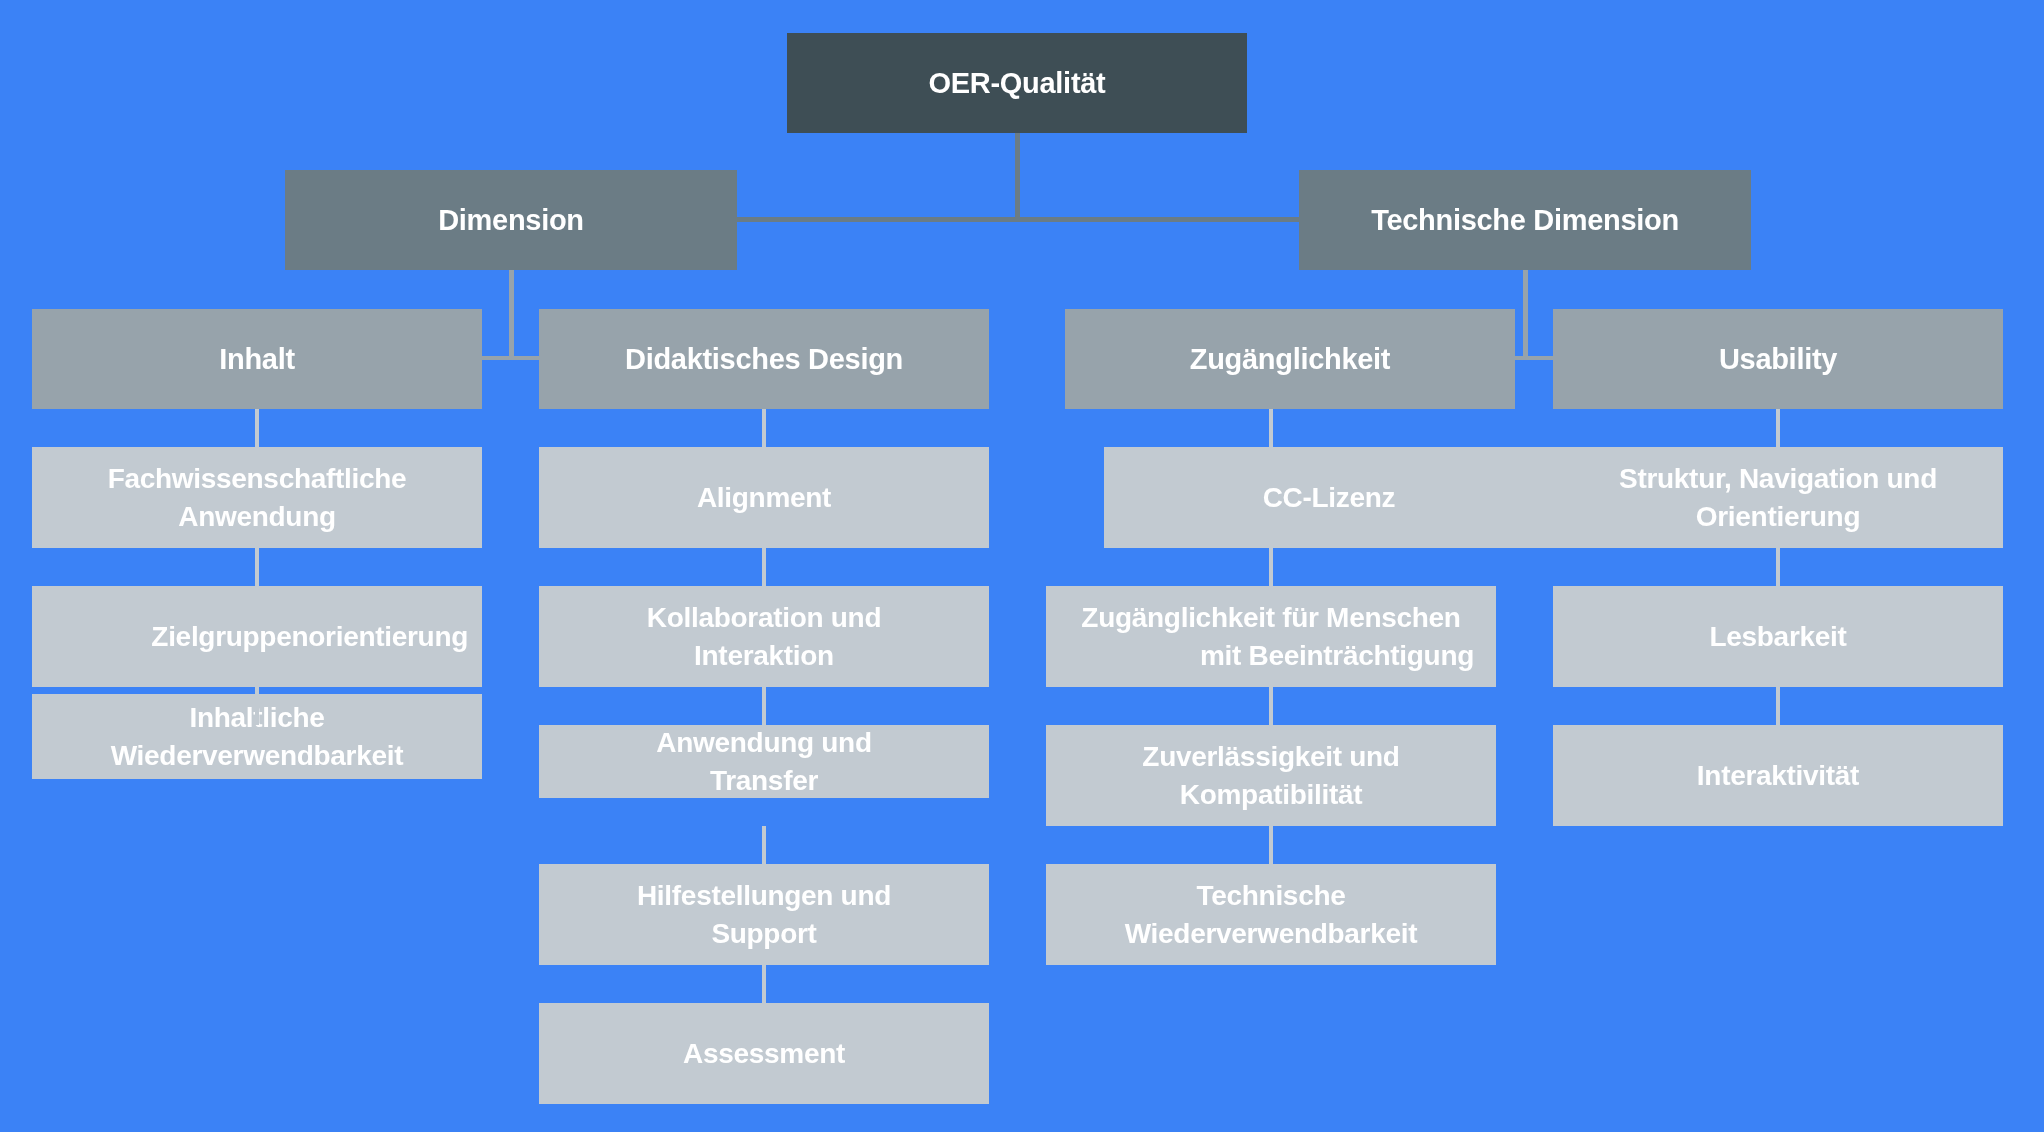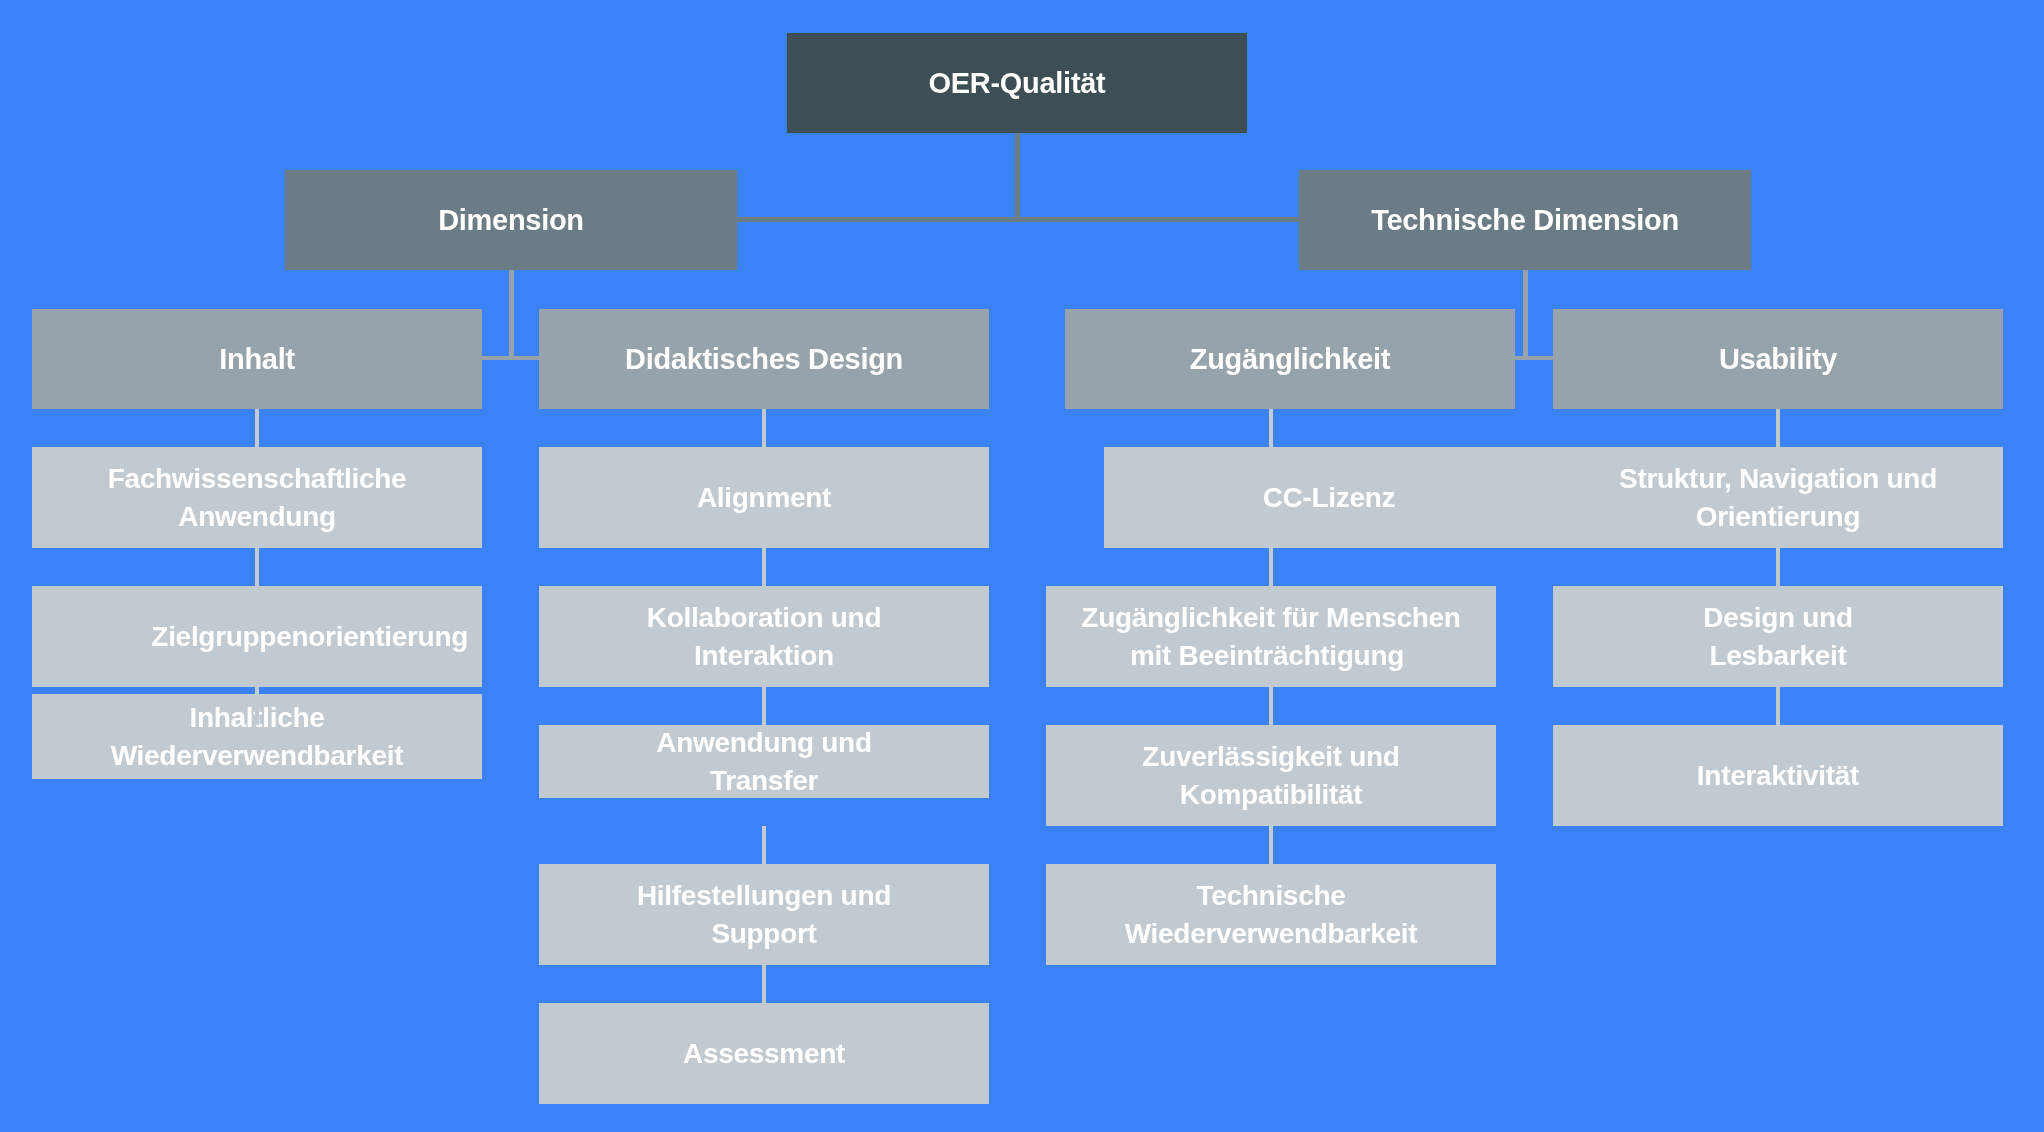--- a/index.html
+++ b/index.html
@@ -16,21 +16,21 @@
     display: flex;
     flex-direction: column;
     justify-content: center;
     box-sizing: border-box;
     color: #ffffff;
     font-weight: bold;
     text-align: center;
     letter-spacing: -0.3px;
   }
   .node .ln { line-height: 38px; white-space: nowrap; padding: 0 14px; }
-  .node .ln.right { padding-right: 22px; }
+  .node .ln.right { text-align: right; padding-right: 22px; }
   .root-node   { background: var(--root-bg);   font-size: 29px; }
   .dim-node    { background: var(--dim-bg);    font-size: 29px; }
   .header-node { background: var(--header-bg); font-size: 29px; }
   .item-node   { background: var(--item-bg);   font-size: 28px; }
   .connector { position: absolute; }
   .conn-dark  { background: var(--conn-dark); }
   .conn-mid   { background: var(--conn-mid); }
   .conn-light { background: var(--conn-light); }
 </style>
 </head>
@@ -120,21 +120,20 @@
       <div class="connector conn-light" style="left: 1269px; top: 826px; width: 4px; height: 38px;"></div>
       <div class="node header-node" style="left: 1553px; top: 309px; width: 450px; height: 100px;">
         <div class="ln">Usability</div>
       </div>
       <div class="node item-node" style="left: 1553px; top: 447px; width: 450px; height: 101px;">
         <div class="ln">Struktur, Navigation und</div>
         <div class="ln">Orientierung</div>
       </div>
       <div class="connector conn-light" style="left: 1776px; top: 409px; width: 4px; height: 38px;"></div>
       <div class="node item-node" style="left: 1553px; top: 586px; width: 450px; height: 101px;">
-        <div class="ln">Design und</div>
         <div class="ln">Lesbarkeit</div>
       </div>
       <div class="connector conn-light" style="left: 1776px; top: 548px; width: 4px; height: 38px;"></div>
       <div class="node item-node" style="left: 1553px; top: 725px; width: 450px; height: 101px;">
         <div class="ln">Interaktivität</div>
       </div>
       <div class="connector conn-light" style="left: 1776px; top: 687px; width: 4px; height: 38px;"></div>
     </div>
 </div>
 

